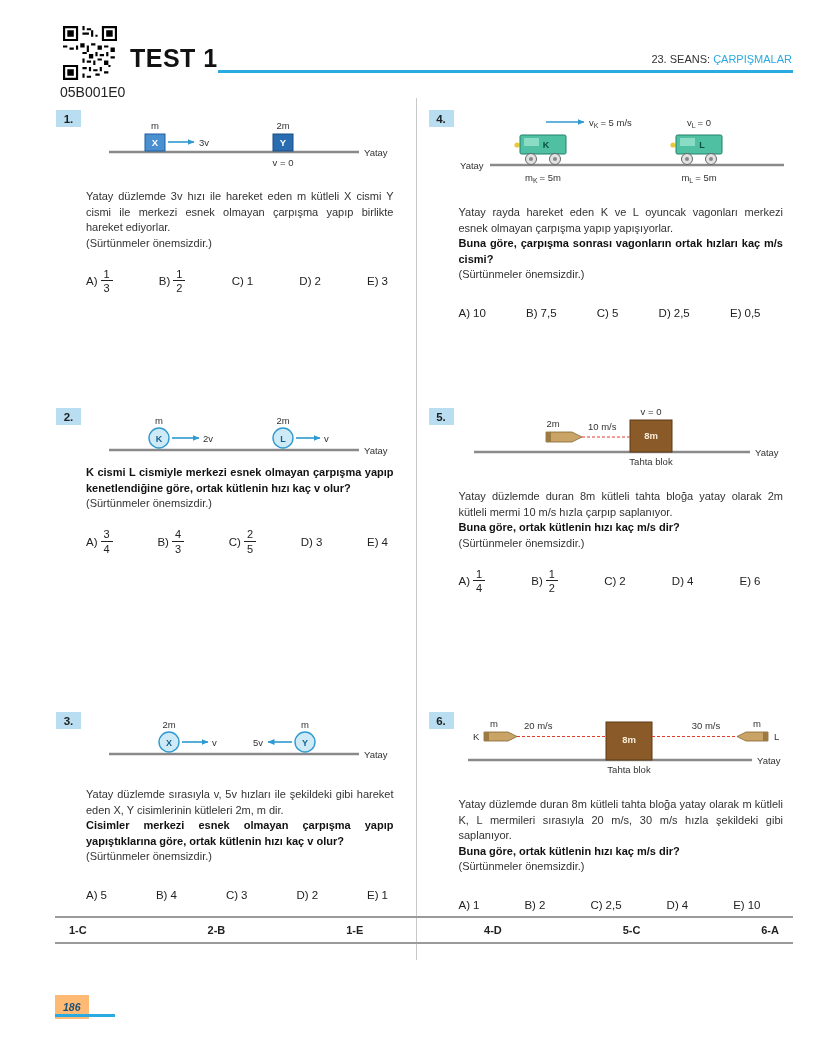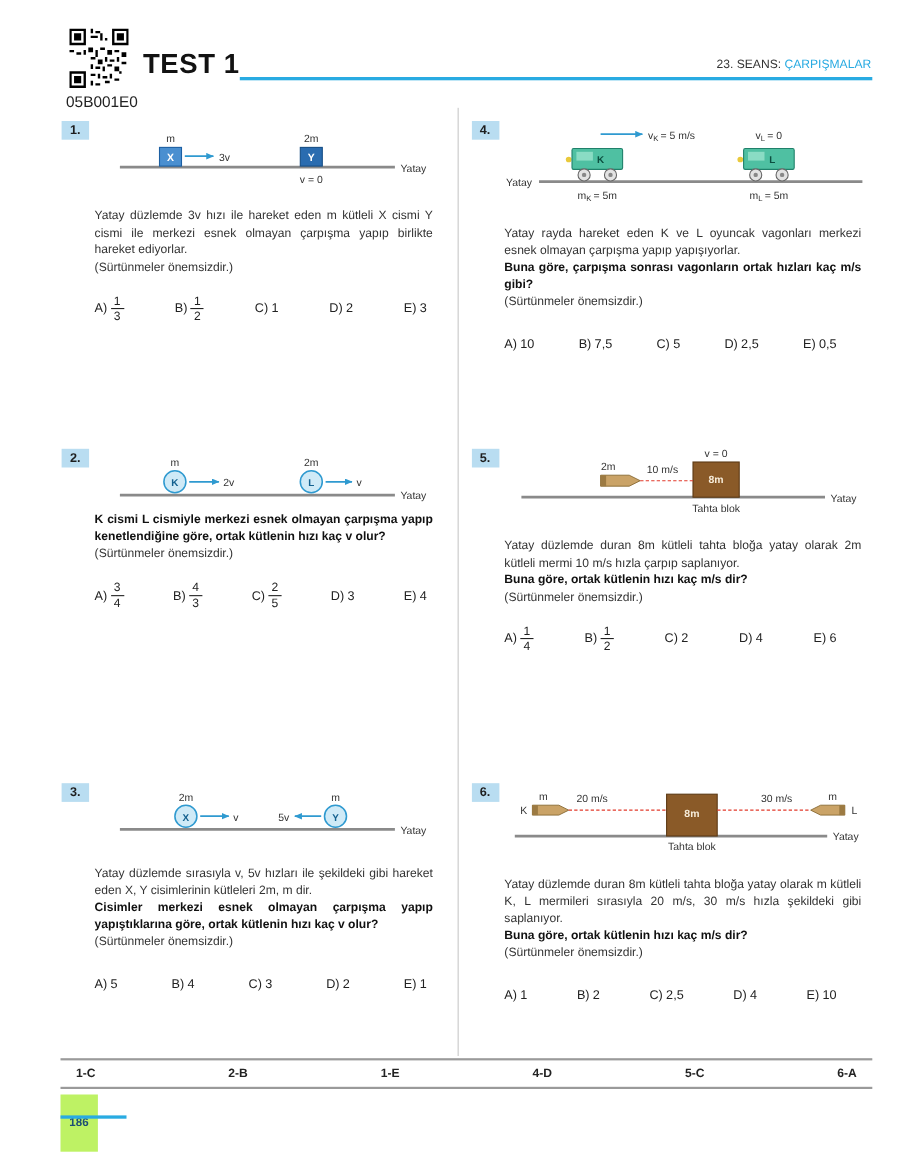--- a/index.html
+++ b/index.html
@@ -36,26 +36,26 @@
   
   .dtxt{font-size:9.5px;fill:#333;}
   .anch{text-anchor:middle;}
   .endx{text-anchor:end;}
   .dbody-w{font-size:9.5px;fill:#fff;font-weight:bold;text-anchor:middle;}
   .dbody-d{font-size:9px;fill:#14618f;font-weight:bold;text-anchor:middle;}
   .dbody-g{font-size:9px;fill:#0c4f40;font-weight:bold;text-anchor:middle;}
   .dbody-b{font-size:9.5px;fill:#f7ecd9;font-weight:bold;text-anchor:middle;}
   .dsub{font-size:7px;}
   
-  .answer-key{position:absolute;left:55px;right:35px;top:962px;height:24px;
+  .answer-key{position:absolute;left:55px;right:35px;top:916px;height:24px;
               border-top:2px solid #9a9a9a;border-bottom:2px solid #9a9a9a;
               display:flex;align-items:center;justify-content:space-between;
               padding:0 14px;font-size:11px;font-weight:bold;color:#222;}
-  .page-num{position:absolute;left:55px;top:995px;background:#bef264;color:#1e4f74;
-            font-size:10.5px;font-weight:bold;padding:20px 8px;}
+  .page-num{position:absolute;left:55px;top:995px;background:#fdba74;color:#1e4f74;
+            font-size:10.5px;font-weight:bold;padding:6px 8px;font-style:italic;}
   .page-num-line{position:absolute;left:55px;top:1014px;width:60px;height:2.5px;background:#29abe2;}
 </style>
 </head>
 <body>
 
 <svg width="0" height="0" style="position:absolute" aria-hidden="true">
   <defs>
     <marker id="ah-blue" viewBox="0 0 8 8" refX="6.5" refY="3" markerWidth="8" markerHeight="8" orient="auto" markerUnits="userSpaceOnUse">
       <path d="M0,0L7,3L0,6Z" fill="#2f9ad0"></path>
     </marker>
@@ -266,21 +266,21 @@
               <text x="244" y="41" class="dbody-g">L</text>
               <circle cx="229" cy="52" r="5.5" fill="#e3e3e3" stroke="#666"></circle>
               <circle cx="229" cy="52" r="2" fill="#888"></circle>
               <circle cx="253" cy="52" r="5.5" fill="#e3e3e3" stroke="#666"></circle>
               <circle cx="253" cy="52" r="2" fill="#888"></circle>
               <text x="241" y="74" class="dtxt anch"><tspan>m</tspan><tspan class="dsub" dy="2">L</tspan><tspan dy="-2" dx="2">= 5m</tspan></text>
             </svg>
           </div>
         </div>
         <p class="q-text">Yatay rayda hareket eden K ve L oyuncak vagonları merkezi esnek olmayan çarpışma yapıp yapışıyorlar.</p>
-        <p class="q-bold">Buna göre, çarpışma sonrası vagonların ortak hızları kaç m/s gibi?</p>
+        <p class="q-bold">Buna göre, çarpışma sonrası vagonların ortak hızları kaç m/s cismi?</p>
         <p class="q-note">(Sürtünmeler önemsizdir.)</p>
         <div class="options">
           <span class="opt">
               <span>A)</span>
               <span>10</span>
             </span>
           <span class="opt">
               <span>B)</span>
               <span>7,5</span>
             </span>

